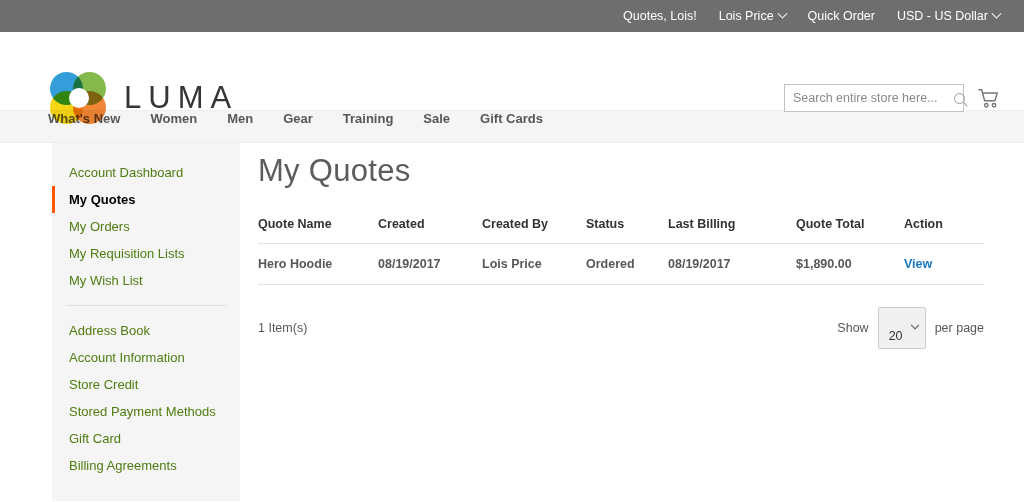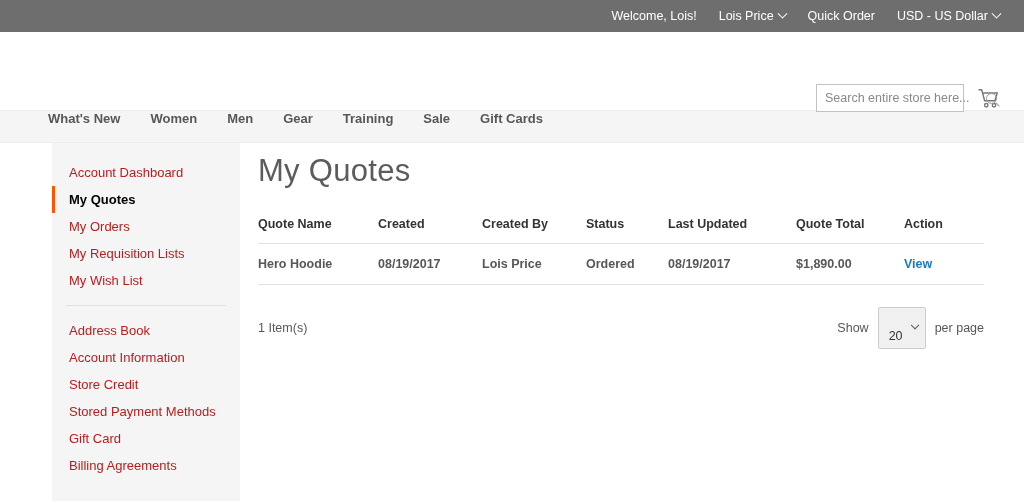--- a/index.html
+++ b/index.html
@@ -88,21 +88,21 @@
 
   .header-right {
     position: absolute;
     right: 24px;
     top: 52px;
     display: flex;
     align-items: center;
     gap: 14px;
   }
   .search-box {
-    width: 148px;
+    width: 180px;
     height: 28px;
     border: 1px solid #c2c2c2;
     background: #ffffff;
     display: flex;
     align-items: center;
     padding: 0 8px;
   }
   .search-box input {
     flex: 1;
     border: none;
@@ -157,21 +157,21 @@
   }
   .sidebar {
     width: 188px;
     margin-left: 52px;
     background: #f5f5f5;
     padding-top: 16px;
     flex: none;
   }
   .side-item {
     font-size: 13px;
-    color: #b91c1c;
+    color: #4d7c0f;
     padding: 6px 0 6px 14px;
     border-left: 3px solid transparent;
     cursor: pointer;
     white-space: nowrap;
   }
   .side-item.active {
     color: #000000;
     font-weight: bold;
     border-left-color: #ff5501;
   }
@@ -264,34 +264,44 @@
     border-right: 1.3px solid #555555;
     border-bottom: 1.3px solid #555555;
     transform: rotate(45deg) translate(-2px,-2px);
     pointer-events: none;
   }
 </style>
 </head>
 <body>
 
 <div class="top-panel">
-  <span class="top-panel-item">Welcome, Lois!</span>
+  <span class="top-panel-item">Quotes, Lois!</span>
   <span class="top-panel-item link">
     <span>Lois Price</span>
     <i class="chev"></i>
   </span>
   <span class="top-panel-item link">Quick Order</span>
   <span class="top-panel-item link">
     <span>USD - US Dollar</span>
     <i class="chev"></i>
   </span>
 </div>
 
 <div class="header">
 
+  <div class="logo-wrap">
+    <div class="logo-mark">
+      <span class="blob b-blue"></span>
+      <span class="blob b-green"></span>
+      <span class="blob b-orange"></span>
+      <span class="blob b-yellow"></span>
+      <span class="hole"></span>
+    </div>
+    <div class="logo-text">LUMA</div>
+  </div>
 
   <div class="header-right">
     <div class="search-box">
       <input type="text" placeholder="Search entire store here..." style="">
       <span class="mag"></span>
     </div>
     <svg class="cart-icon" viewBox="0 0 24 22">
       <path d="M1 2 h3 l3.2 12 h11.3 l2.6 -8.6 H6.2" fill="none" stroke="#777" stroke-width="1.6" stroke-linejoin="round" stroke-linecap="round"></path>
       <circle cx="9" cy="19" r="1.9" fill="none" stroke="#777" stroke-width="1.5"></circle>
       <circle cx="17.5" cy="19" r="1.9" fill="none" stroke="#777" stroke-width="1.5"></circle>
@@ -333,21 +343,21 @@
 
     <div class="page-title">My Quotes</div>
 
     <table class="quotes">
       <thead>
         <tr>
           <th class="col-name">Quote Name</th>
           <th class="col-created">Created</th>
           <th class="col-by">Created By</th>
           <th class="col-status">Status</th>
-          <th class="col-updated">Last Updated</th>
+          <th class="col-updated">Last Billing</th>
           <th class="col-total">Quote Total</th>
           <th>Action</th>
         </tr>
       </thead>
       <tbody>
         <tr>
           <td>Hero Hoodie</td>
           <td>08/19/2017</td>
           <td>Lois Price</td>
           <td>Ordered</td>

